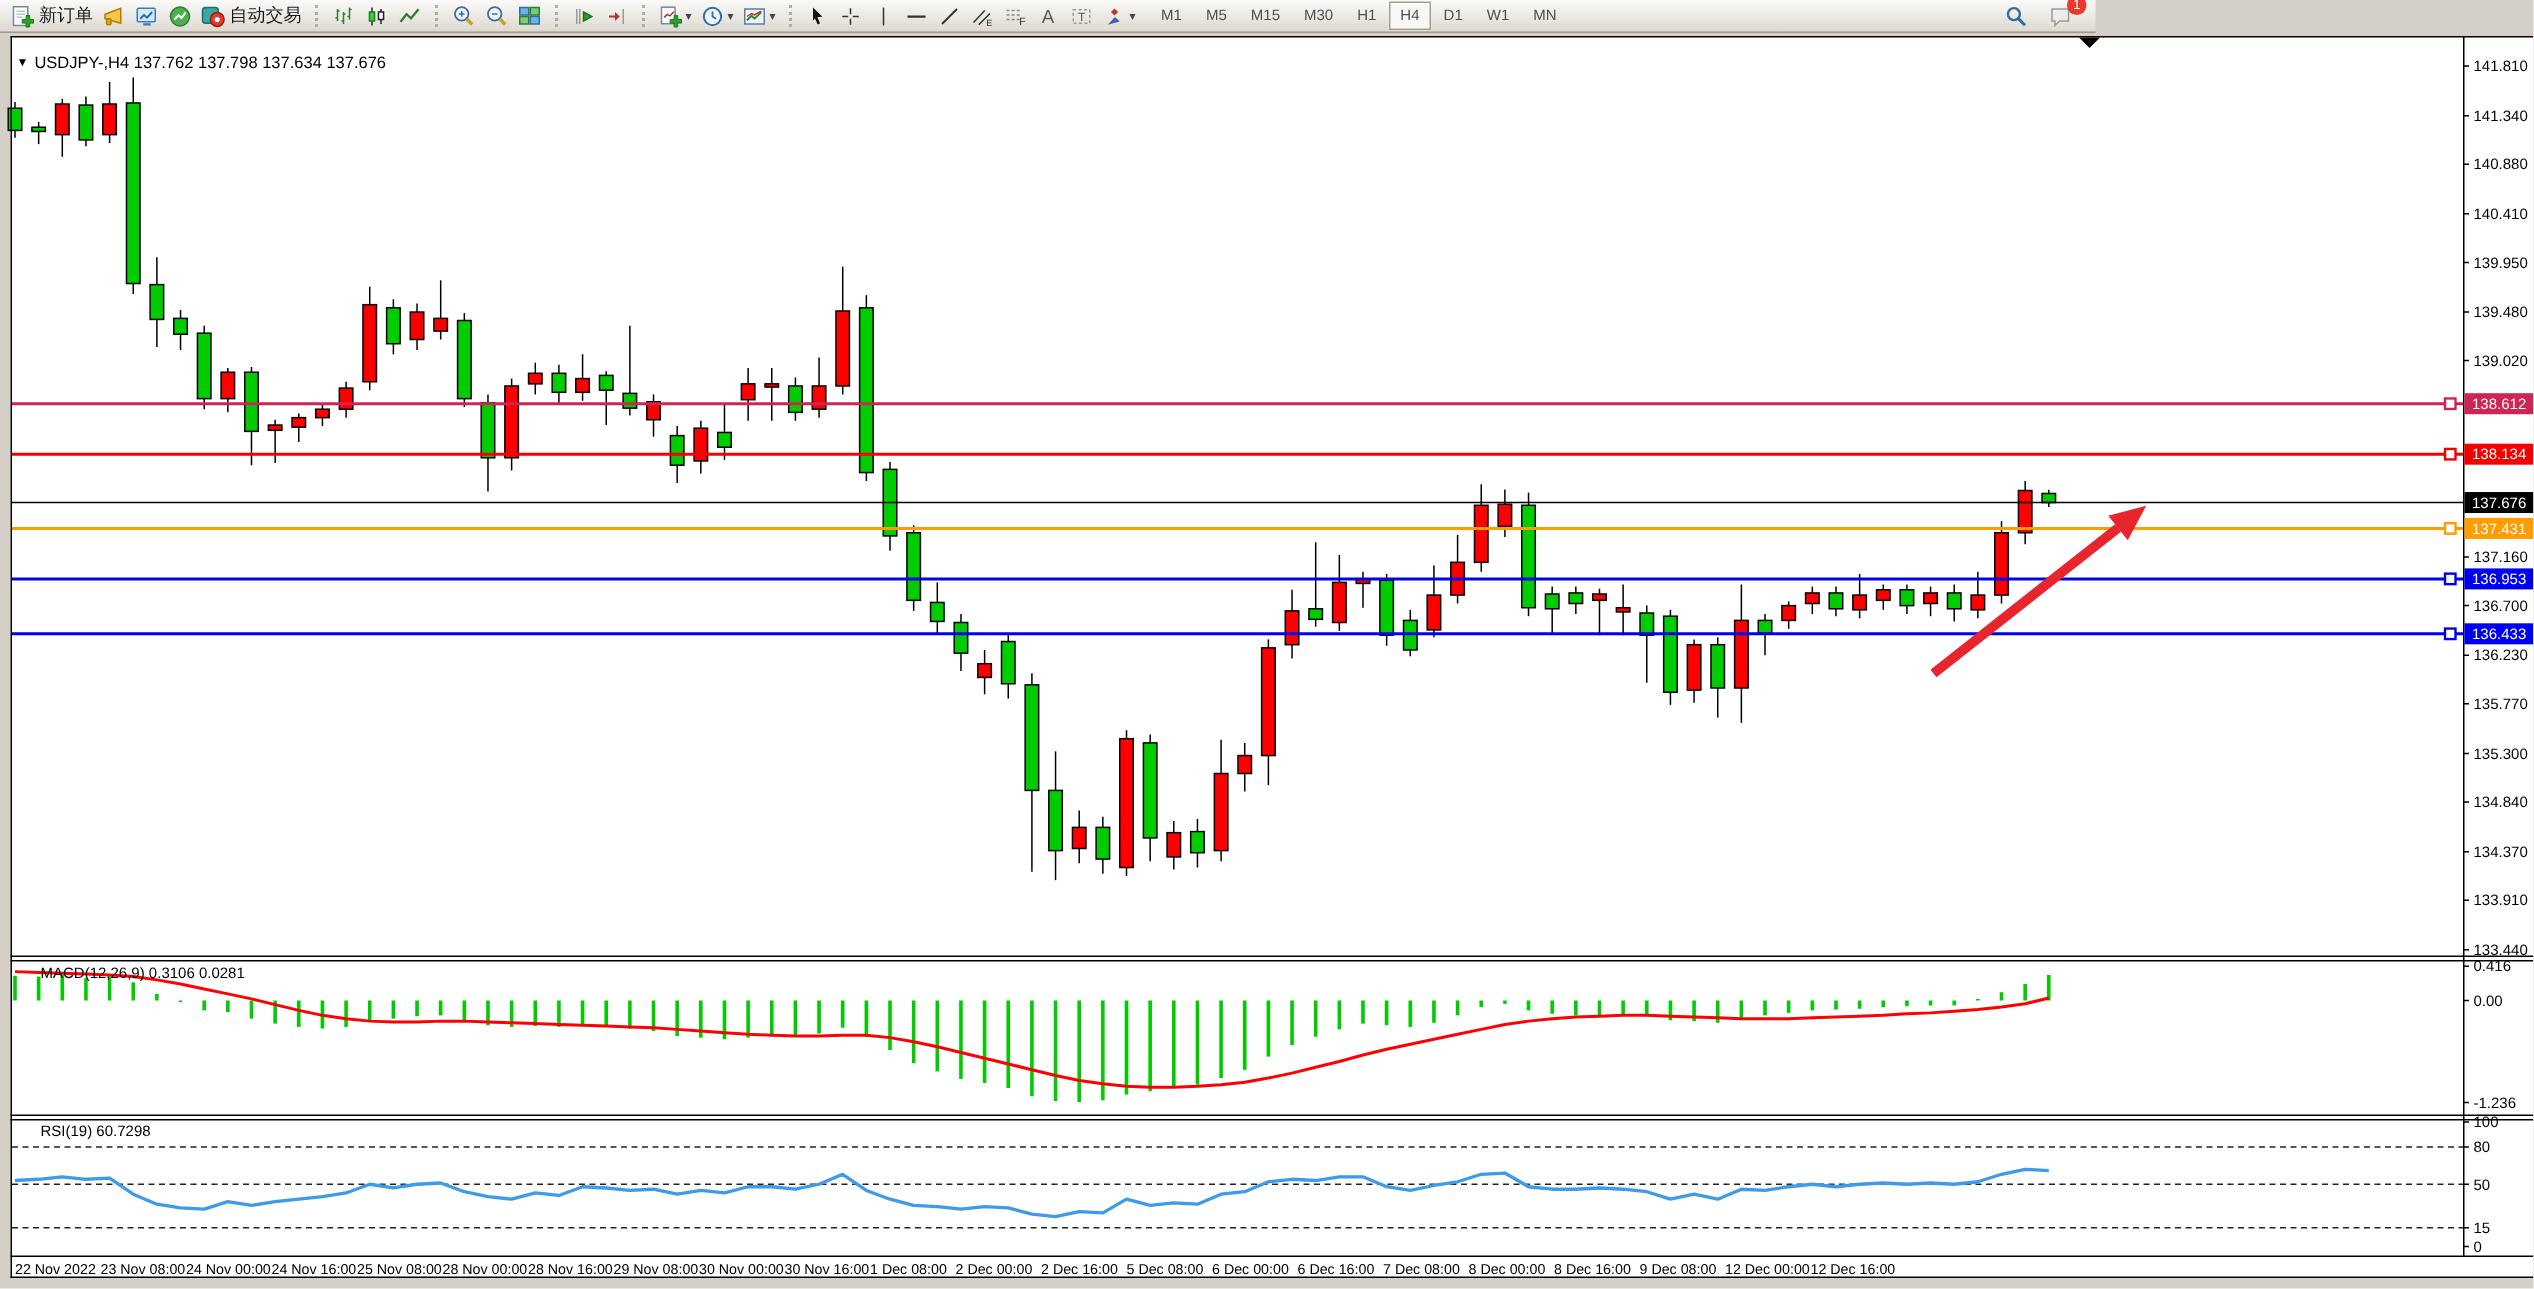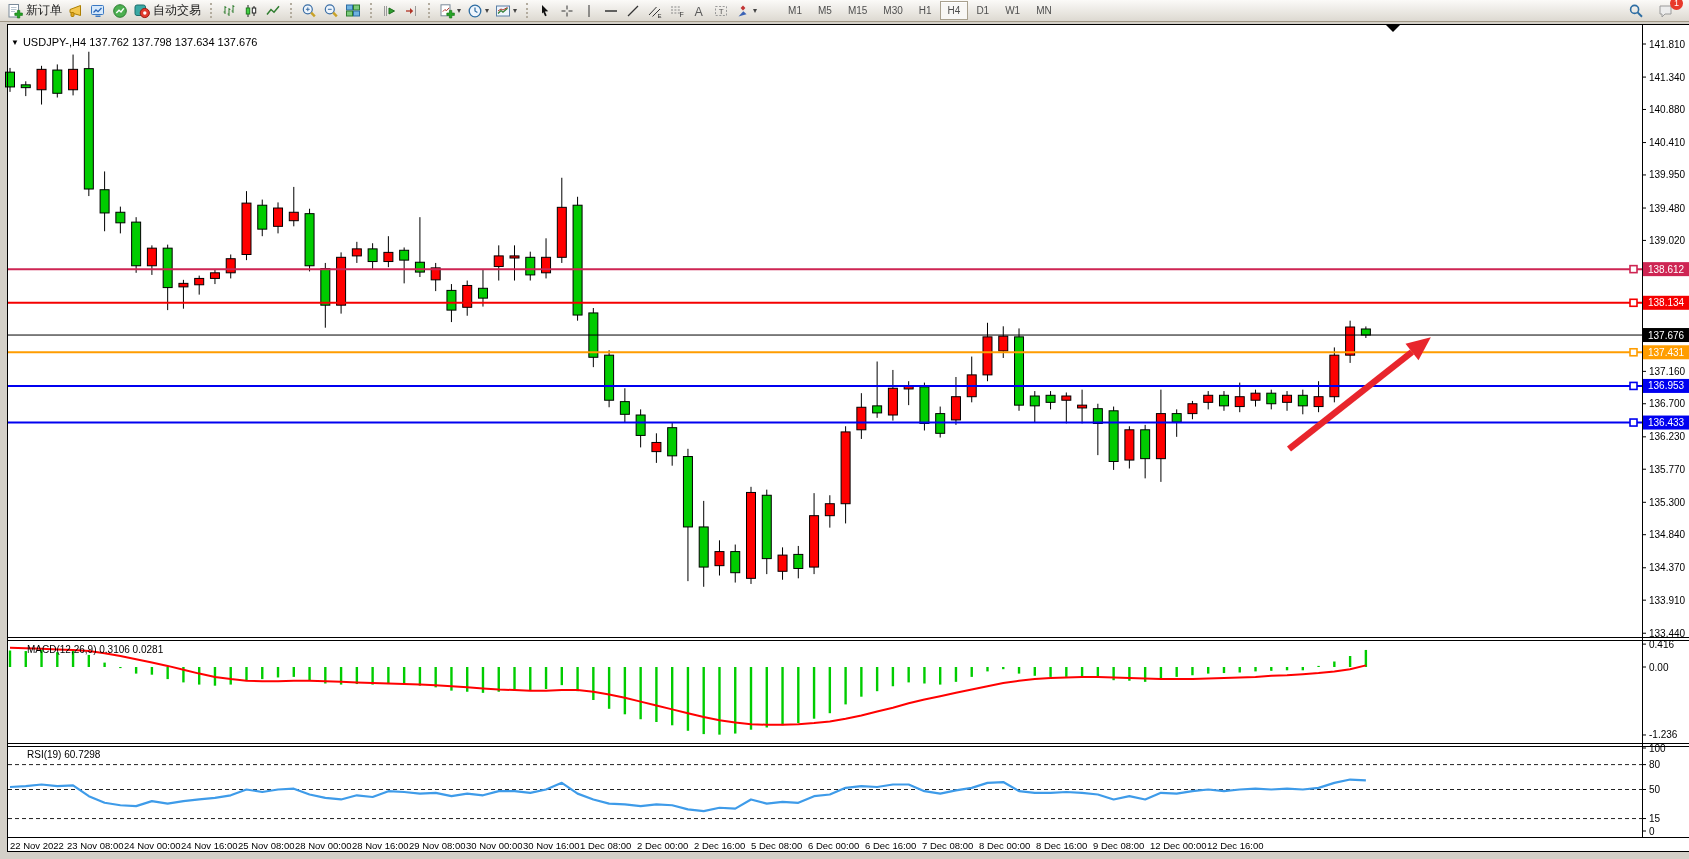--- a/index.html
+++ b/index.html
@@ -1,29 +1,29 @@
 <!DOCTYPE html>
 <html><head>
 <meta charset="utf-8">
 <style>
   *{margin:0;padding:0;box-sizing:border-box}
   html,body{width:1689px;height:859px;overflow:hidden}
   body{position:relative;background:#d4d0c8;font-family:"Liberation Sans",sans-serif;-webkit-font-smoothing:antialiased}
 
   
-  .toolbar{position:absolute;left:0;top:0;width:1689px;height:22px;
+  .toolbar{position:absolute;left:0;top:0;width:1397px;height:22px;
     background:linear-gradient(#fbfaf8,#ddd9d1);border-bottom:1px solid #a09786;
     display:flex;align-items:center;padding:0 4px;z-index:5}
   .tb-group{display:flex;align-items:center}
   .tb-sep{width:1px;height:15px;border-left:2px dotted #b3ac9f;margin:0 6px}
   .tb-btn{display:flex;align-items:center;height:20px;padding:1px 3px;cursor:default}
   .tb-btn .ic,.tb-btn .ic svg{width:16px;height:16px;display:block}
   .tb-label{font-size:12px;color:#1a1a1a;margin-left:3px;white-space:nowrap}
   .dd{font-size:8px;color:#444;margin-left:2px}
-  .tf-bar{display:flex;align-items:flex-start;margin-left:20px}
+  .tf-bar{display:flex;align-items:flex-start;margin-left:6px}
   .tf-btn{font-size:10px;color:#4f4f4f;padding:3px 7px;border:1px solid transparent;cursor:default}
   .tf-btn.active{background:#f8f7f5;border:1px solid #a8a08e;box-shadow:inset 0 1px 0 #fff}
   .tb-right{margin-left:auto;display:flex;align-items:center;gap:8px;padding-right:8px}
   .chat-wrap{position:relative}
   .badge{position:absolute;top:-4px;right:-6px;min-width:13px;height:13px;border-radius:7px;
     background:#e8392b;color:#fff;font-size:9px;line-height:13px;text-align:center;padding:0 2px}
 
   
   .chart-bg{position:absolute;left:7px;top:24px;width:1682px;height:828px;background:#fff}
   #chart-svg{position:absolute;left:0;top:0;z-index:2}

